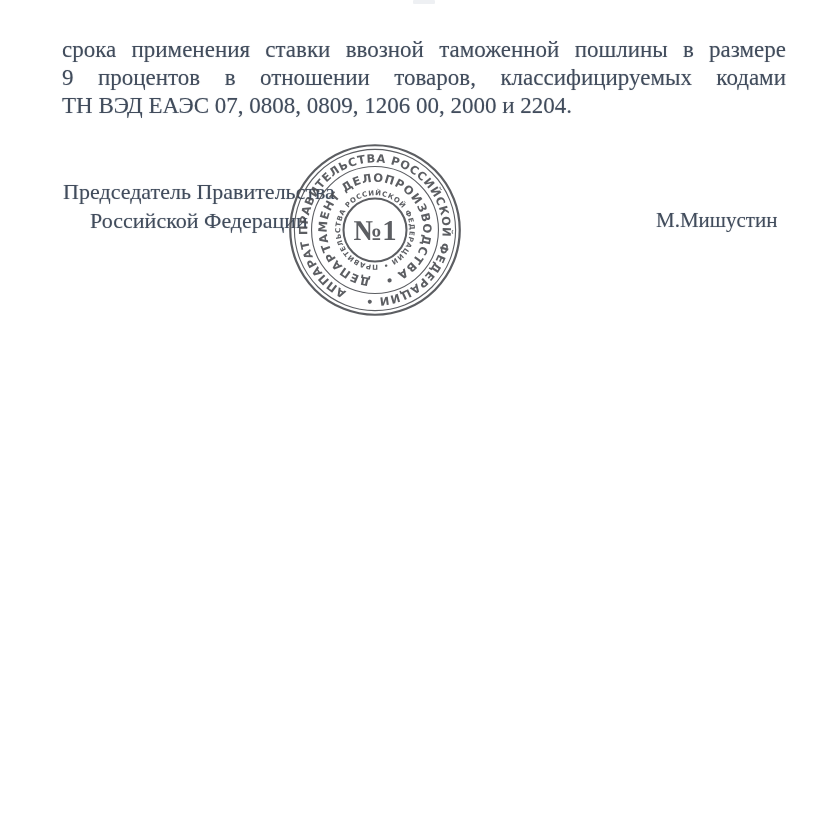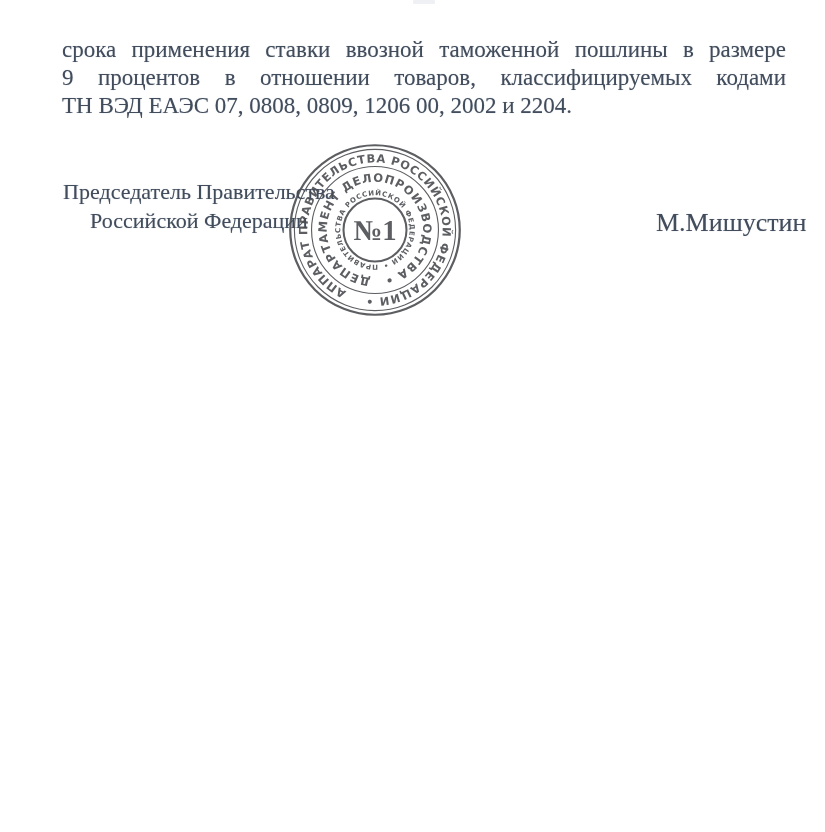--- a/index.html
+++ b/index.html
@@ -37,21 +37,21 @@
   .lline{height:28px;}
   
   .sig-title{
     position:absolute;left:60px;top:177px;width:278px;
     font-size:22px;line-height:29px;color:var(--text);
     text-align:center;
     text-shadow:0 0 1px rgba(65,76,92,.38);
   }
   .sig-name{
     position:absolute;left:656px;top:208px;
-    font-size:26px;color:var(--text);
+    font-size:21px;color:var(--text);
     text-shadow:0 0 1px rgba(65,76,92,.38);
   }
   
   .stamp{
     position:absolute;left:287px;top:138px;width:176px;height:184px;
     filter:blur(0.4px) opacity(0.9);
   }
   .stamp circle{fill:none;stroke:var(--ink);}
   .stamp .ring-text{
     font-family:"DejaVu Sans","Liberation Sans",sans-serif;
@@ -68,21 +68,21 @@
 </head>
 <body>
 
 <div class="page">
 
   <div class="artifact"></div>
 
   <div class="doc-body">
     <div class="jline">срока применения ставки ввозной таможенной пошлины в размере</div>
     <div class="jline">9 процентов в отношении товаров, классифицируемых кодами</div>
-    <div class="lline">ТН ВЭД ЕАЭС 07, 0808, 0809, 1206 00, 2002 и 2204.</div>
+    <div class="lline">ТН ВЭД ЕАЭС 07, 0808, 0809, 1206 00, 2000 и 2204.</div>
   </div>
 
   <div class="sig-title">
     <div>Председатель Правительства</div>
     <div>Российской Федерации</div>
   </div>
 
   <div class="sig-name">М.Мишустин</div>
 
   <svg class="stamp" viewBox="0 0 190 190" xmlns="http://www.w3.org/2000/svg" aria-hidden="true">

